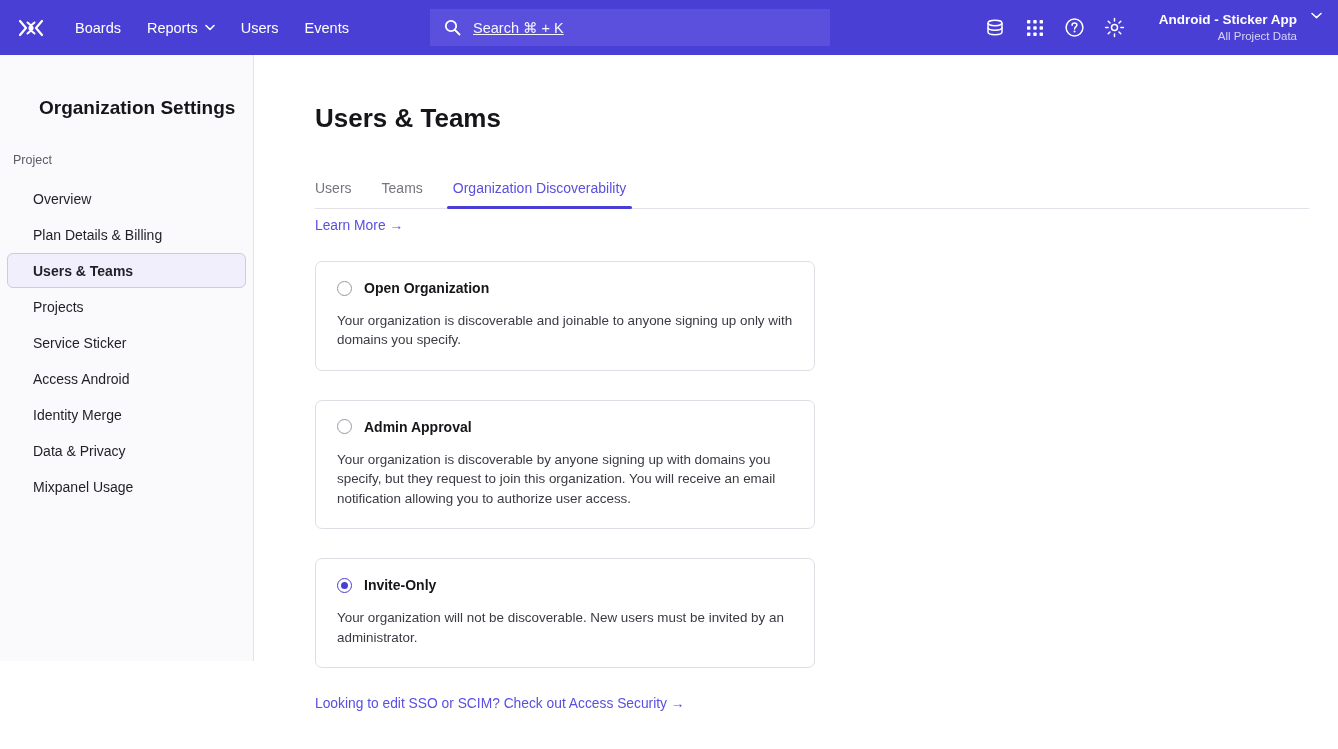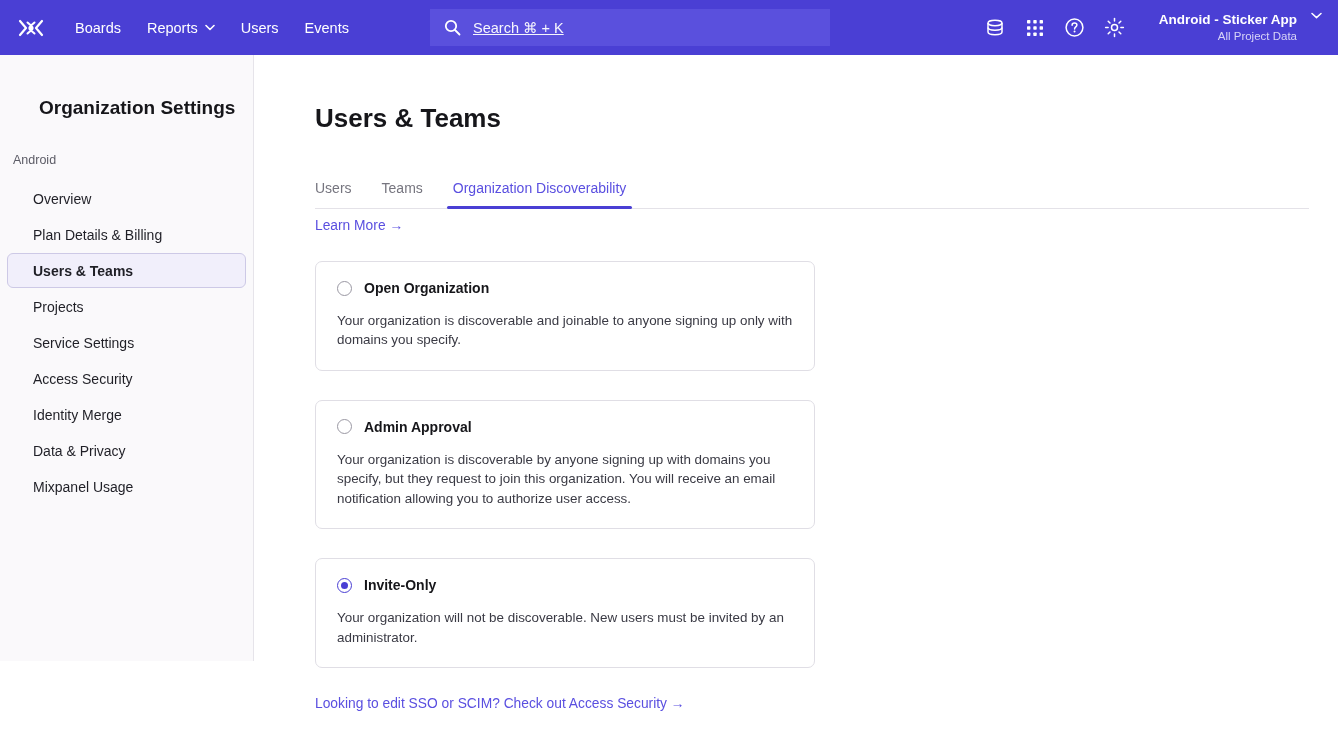--- a/index.html
+++ b/index.html
@@ -246,39 +246,39 @@
           <svg width="11" height="7" viewBox="0 0 11 7">
               <path d="M1 1.5 L5.5 5.6 L10 1.5" stroke="#ffffff" stroke-width="1.5" fill="none" stroke-linecap="round" stroke-linejoin="round"></path>
             </svg>
         </span>
       </div>
     </div>
   </div>
 
   <div class="sidebar">
     <div class="side-title">Organization Settings</div>
-    <div class="side-section">Android</div>
+    <div class="side-section">Project</div>
     <div class="side-list">
       <div class="side-item">
         <span>Overview</span>
       </div>
       <div class="side-item">
         <span>Plan Details &amp; Billing</span>
       </div>
       <div class="side-item active">
         <span>Users &amp; Teams</span>
       </div>
       <div class="side-item">
         <span>Projects</span>
       </div>
       <div class="side-item">
-        <span>Service Settings</span>
-      </div>
-      <div class="side-item">
-        <span>Access Security</span>
+        <span>Service Sticker</span>
+      </div>
+      <div class="side-item">
+        <span>Access Android</span>
       </div>
       <div class="side-item">
         <span>Identity Merge</span>
       </div>
       <div class="side-item">
         <span>Data &amp; Privacy</span>
       </div>
       <div class="side-item">
         <span>Mixpanel Usage</span>
       </div>

